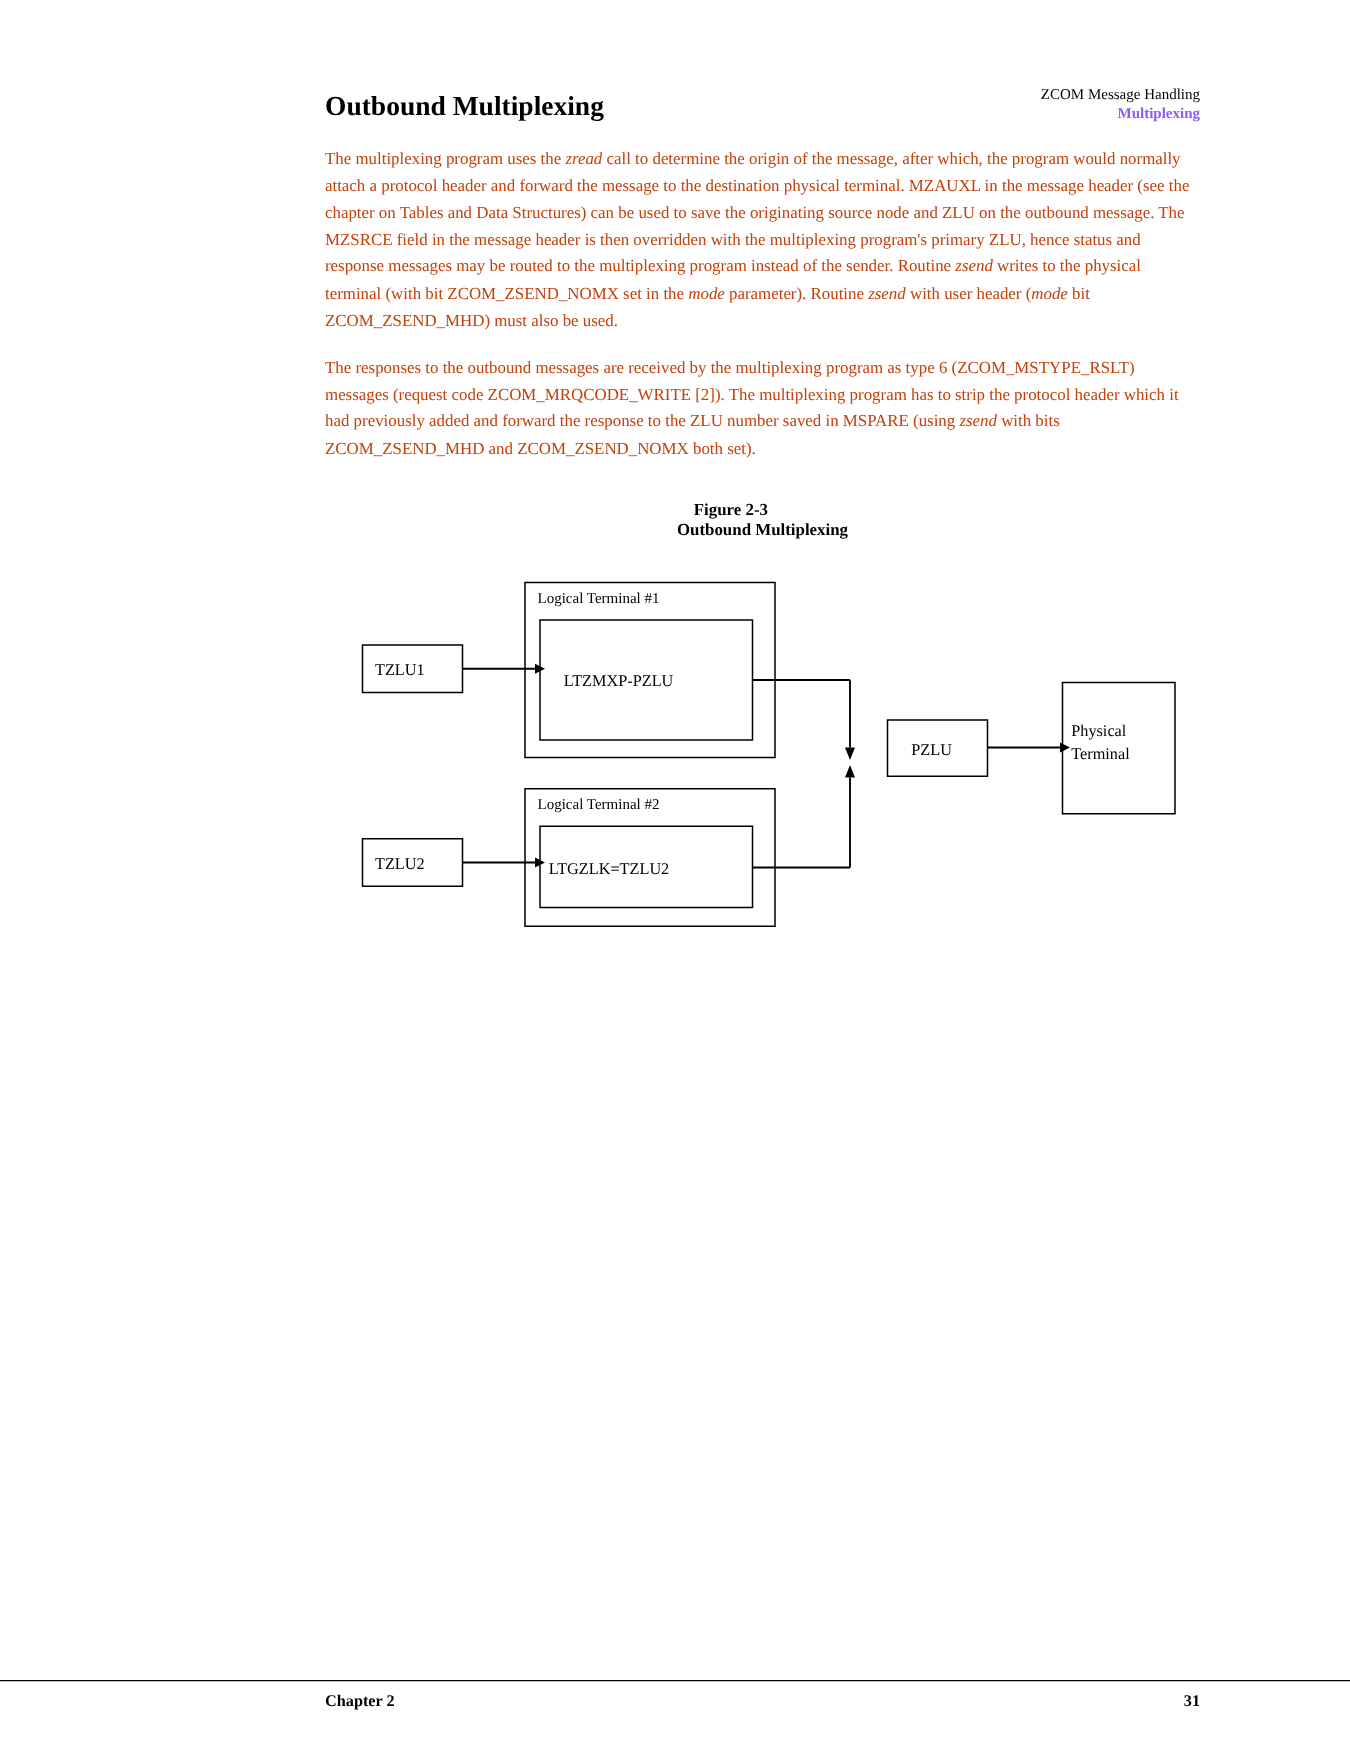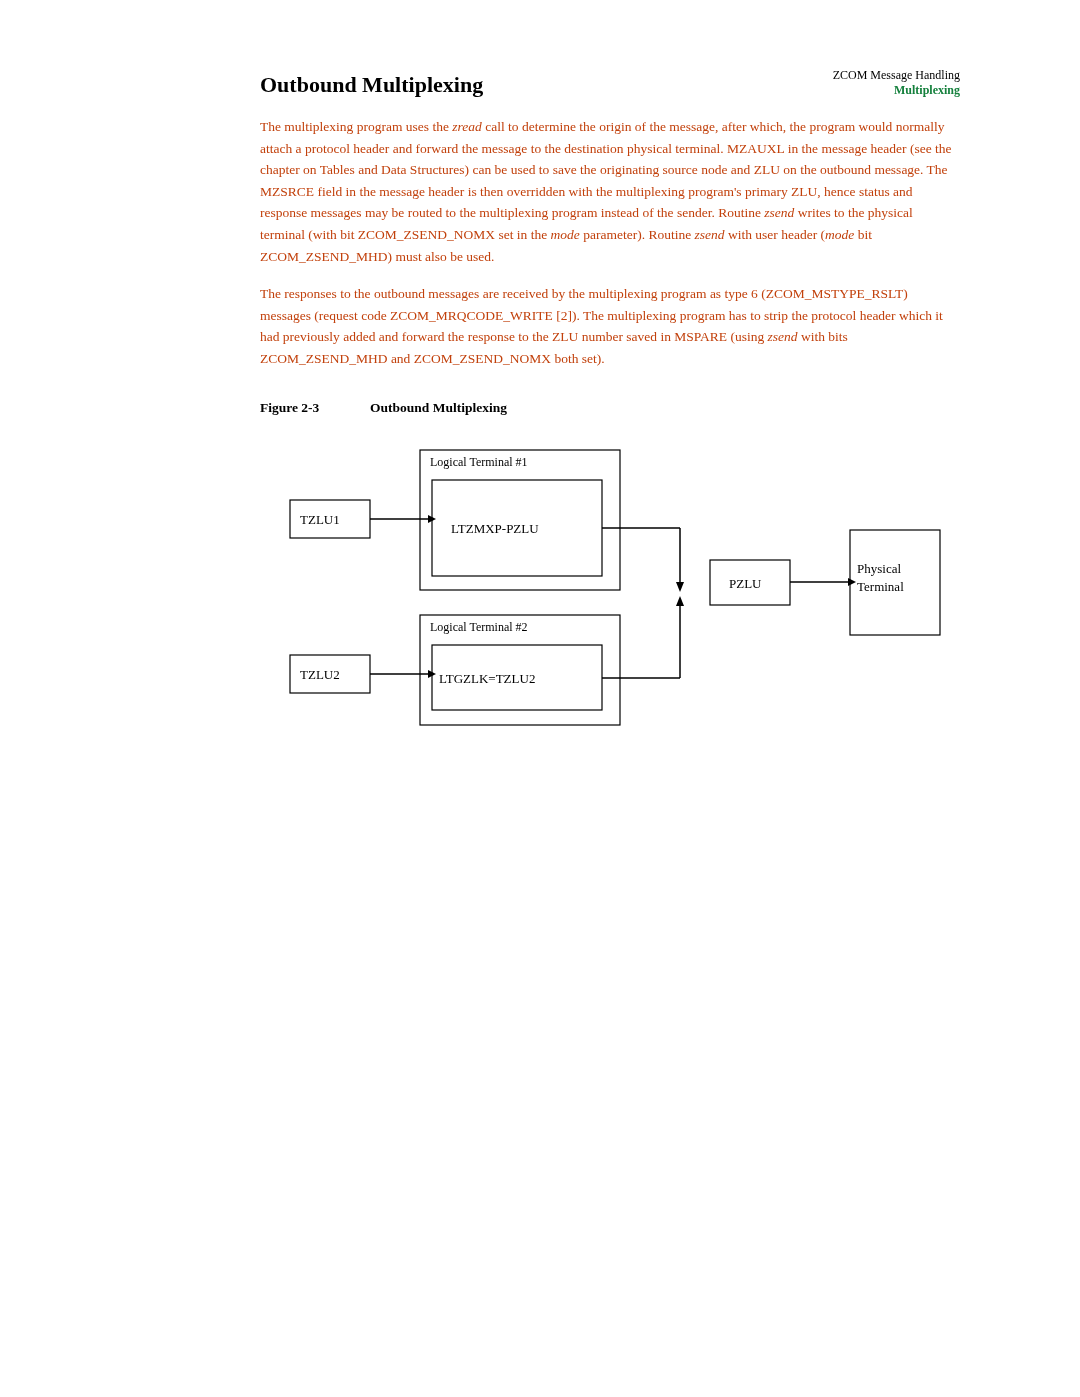--- a/index.html
+++ b/index.html
@@ -34,21 +34,21 @@
     }
 
     .header-chapter {
       font-size: 12px;
       color: #000;
     }
 
     .header-section {
       font-size: 12px;
       font-weight: bold;
-      color: #15803d;
+      color: #8b5cf6;
     }
 
     .content-area {
       margin: 0 auto;
       padding-top: 56px;
       padding-left: 260px;
       padding-right: 120px;
       max-width: 1080px;
     }
 
@@ -69,20 +69,21 @@
 
     .body-text em {
       font-style: italic;
     }
 
     .figure-label-row {
       display: flex;
       align-items: center;
       margin-top: 30px;
       margin-bottom: 14px;
+      flex-direction: column;
     }
 
     .figure-label {
       font-size: 13.5px;
       font-weight: bold;
       min-width: 110px;
       color: #000;
     }
 
     .figure-title {
@@ -213,14 +214,18 @@
         <polygon points="406,176 410,166 414,176" fill="#000"></polygon>
 
         <line x1="520" y1="152" x2="578" y2="152" stroke="#000" stroke-width="1.5"></line>
         <polygon points="578,148 586,152 578,156" fill="#000"></polygon>
 
       </svg>
     </div>
 
   </div>
 
+  <div class="footer-bar">
+    <span class="footer-left">Chapter 2</span>
+    <span class="footer-right">31</span>
+  </div>
 
 </div>
 
 </body></html>

